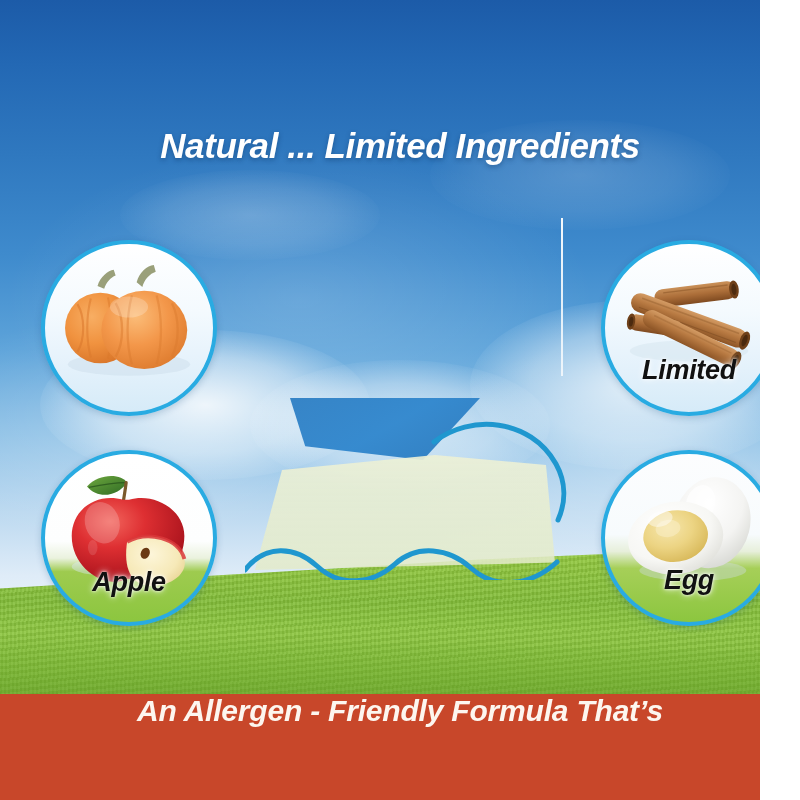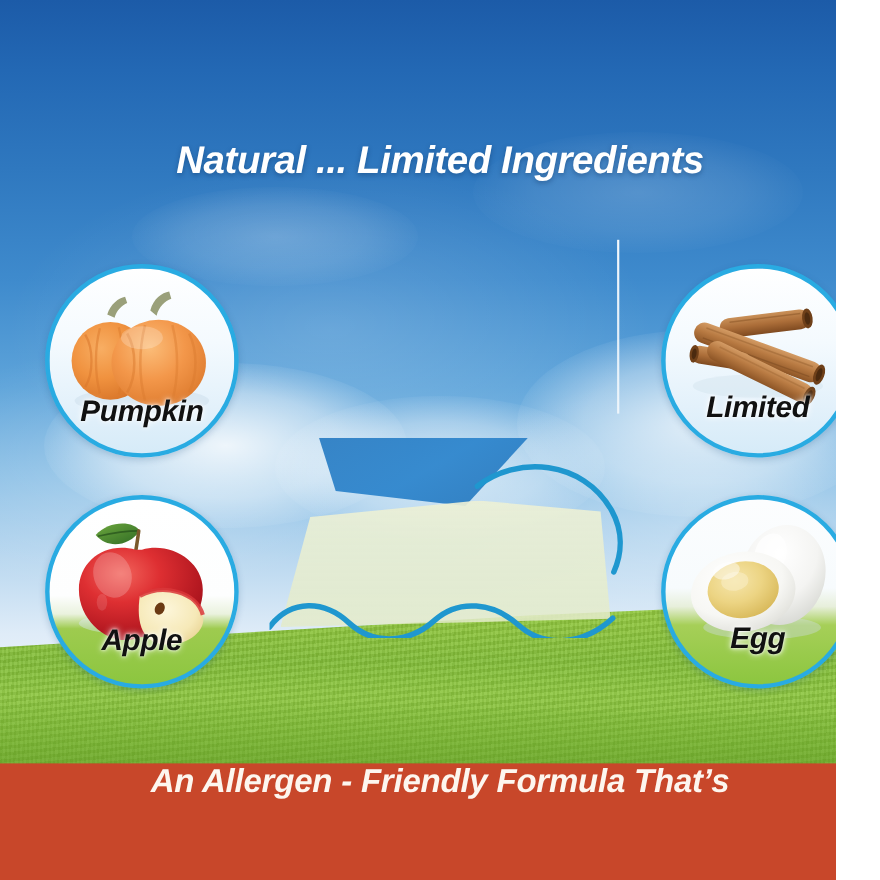--- a/index.html
+++ b/index.html
@@ -228,21 +228,20 @@
       <path d="M66 56 C 71 76, 71 100, 66 120" fill="none" stroke="#d9772b" stroke-width="2.2" opacity=".45"></path>
 
       <path d="M96 40 C 99 29, 107 23, 114 22 L 116 29 C 110 31, 104 37, 102 45 Z" fill="#9aa07a"></path>
       <ellipse cx="104" cy="90" rx="45" ry="41" fill="url(#pkB)"></ellipse>
       <path d="M74 62 C 83 77, 83 103, 74 118" fill="none" stroke="#da7a2e" stroke-width="2.4" opacity=".5"></path>
       <path d="M91 54 C 85 77, 85 104, 91 126" fill="none" stroke="#da7a2e" stroke-width="2.4" opacity=".45"></path>
       <path d="M117 54 C 123 77, 123 104, 117 126" fill="none" stroke="#da7a2e" stroke-width="2.4" opacity=".42"></path>
       <path d="M133 62 C 141 78, 141 102, 133 118" fill="none" stroke="#da7a2e" stroke-width="2.4" opacity=".45"></path>
       <ellipse cx="88" cy="66" rx="20" ry="11" fill="#ffffff" opacity=".22"></ellipse>
     </svg>
-    <div class="c-label">Pumpkin</div>
   </div>
 
   <div class="circle c-cinnamon">
     <svg class="art" viewBox="0 0 176 176">
       <defs>
         <linearGradient id="cnA" x1="0" y1="0" x2="0" y2="1">
           <stop offset="0%" stop-color="#d39b64"></stop>
           <stop offset="45%" stop-color="#b87a42"></stop>
           <stop offset="100%" stop-color="#8d5526"></stop>
         </linearGradient>

